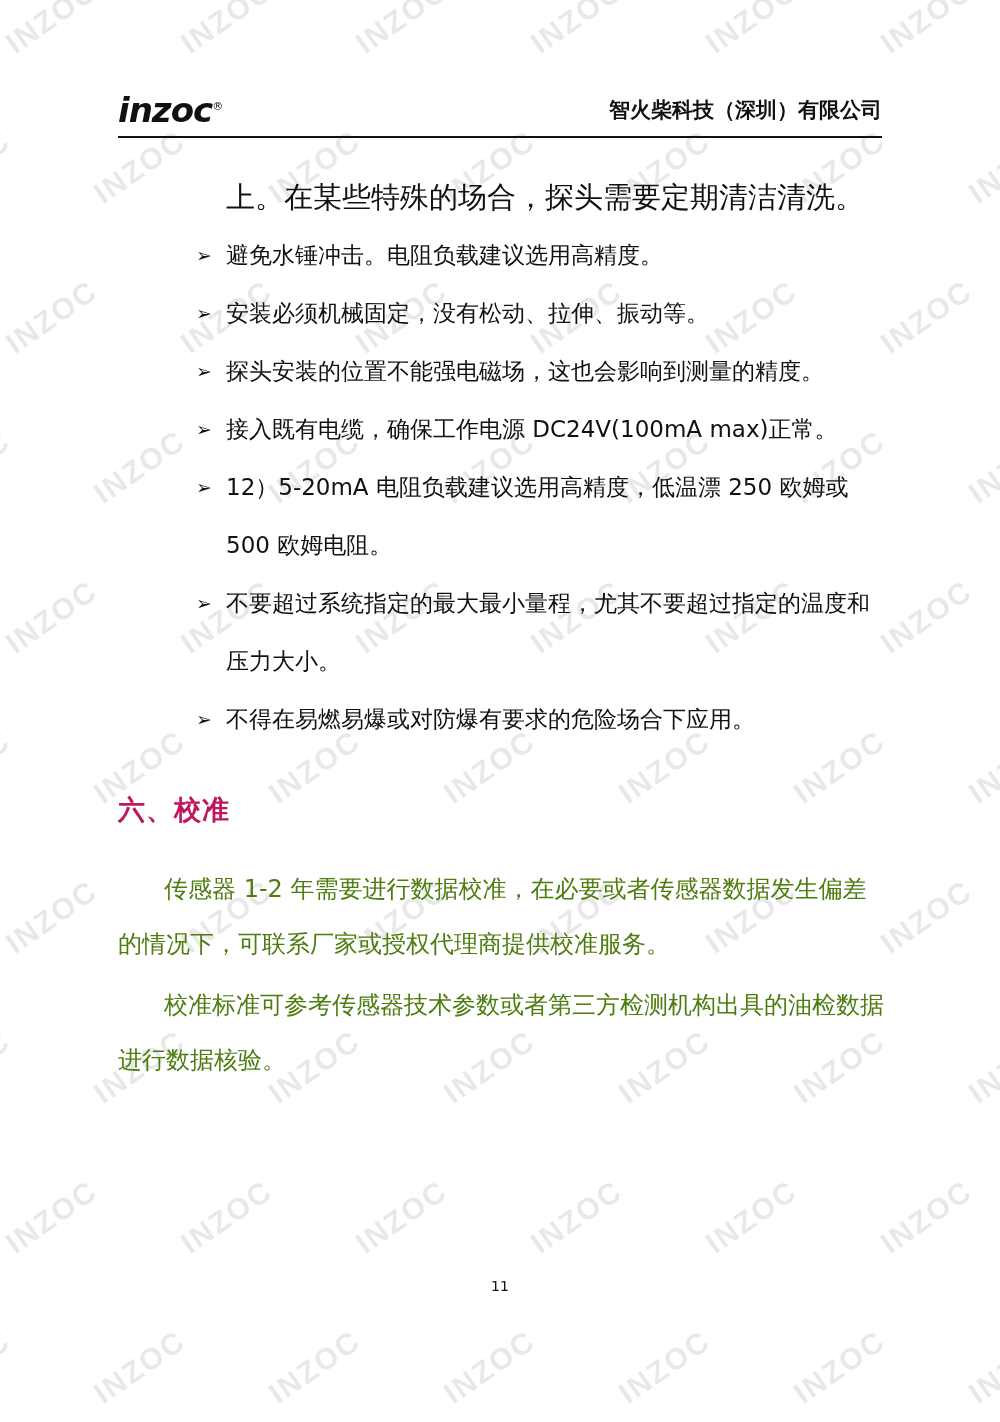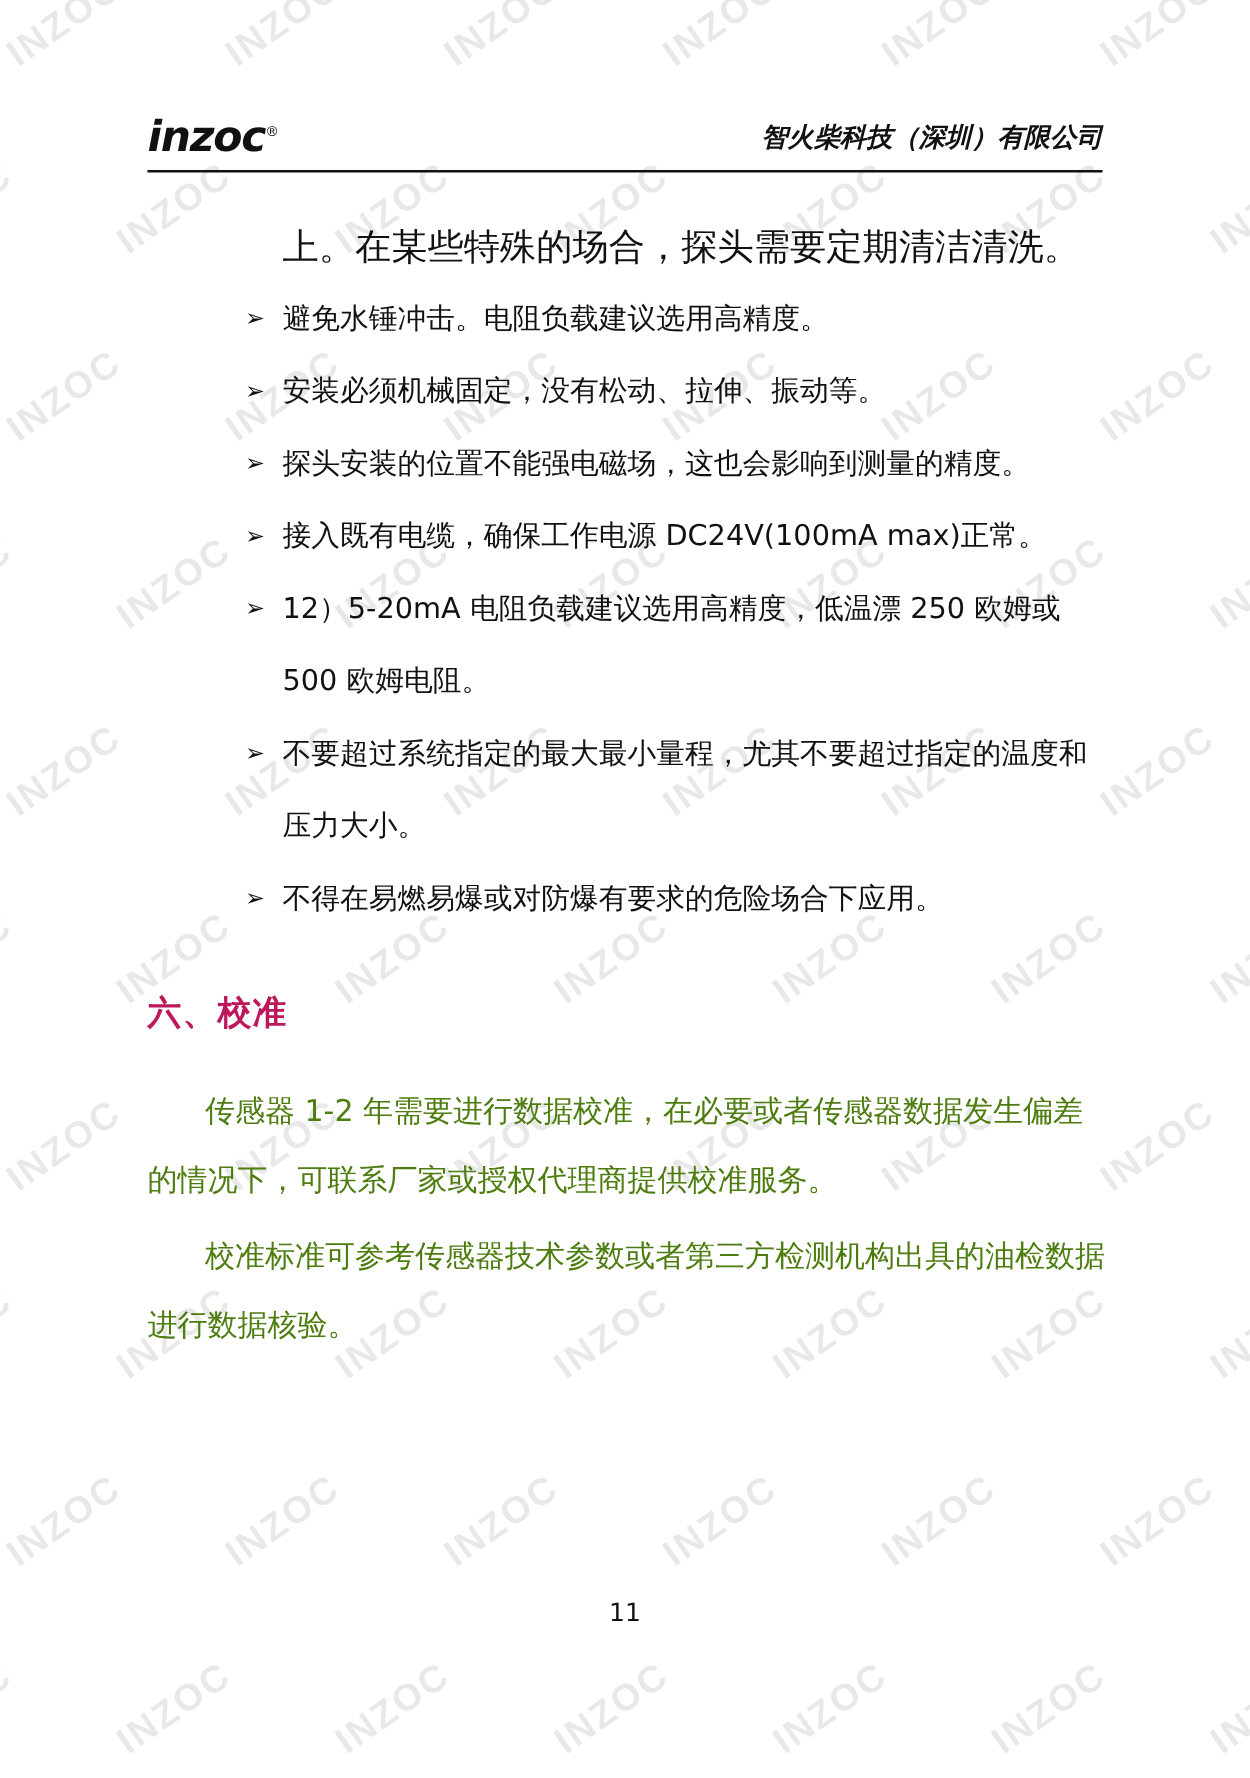--- a/index.html
+++ b/index.html
@@ -71,21 +71,20 @@
   }
   .company {
     position: absolute;
     right: 0;
     top: 10px;
     font-family: "DejaVu Sans", sans-serif;
     font-size: 21px;
     font-weight: 700;
     color: #111;
     white-space: nowrap;
-    font-style: italic;
   }
   .header-rule {
     position: absolute;
     left: 0;
     right: 0;
     top: 50px;
     border-top: 2px solid #111;
   }
 
   
@@ -144,21 +143,21 @@
   }
 
   
   .page-number {
     position: absolute;
     left: 0;
     right: 0;
     top: 1278px;
     text-align: center;
     font-family: "DejaVu Sans", sans-serif;
-    font-size: 20px;
+    font-size: 14px;
     color: #111;
   }
 </style>
 </head>
 <body>
 
 <div class="page">
 
   <div class="watermark-layer" id="wm-layer">
       <div class="wm" style="left: 0px; top: 0px;">INZOC</div>

